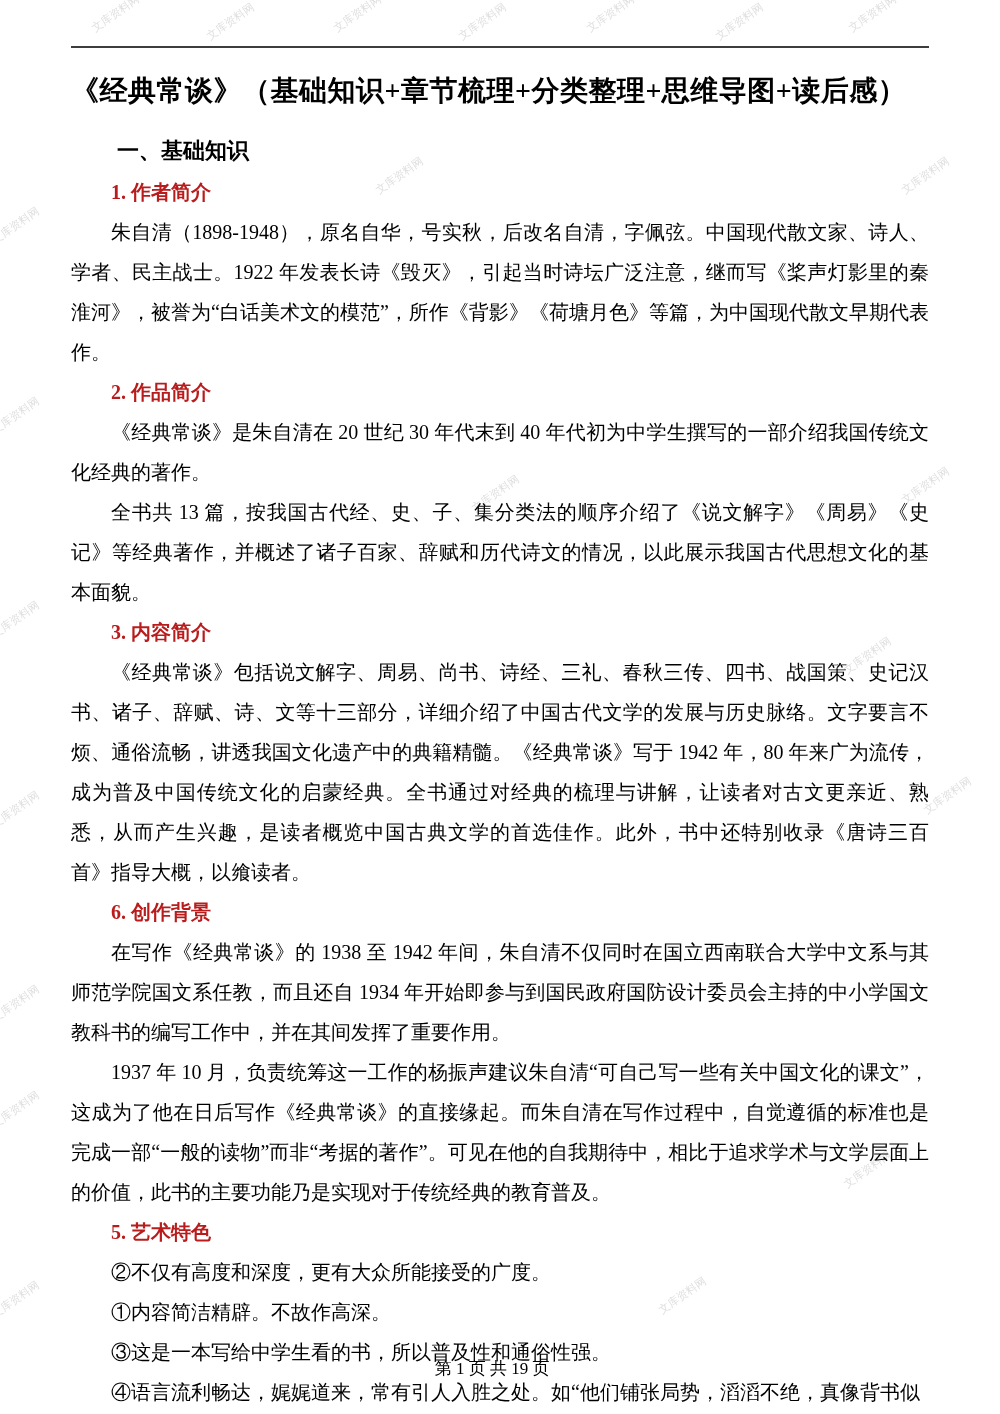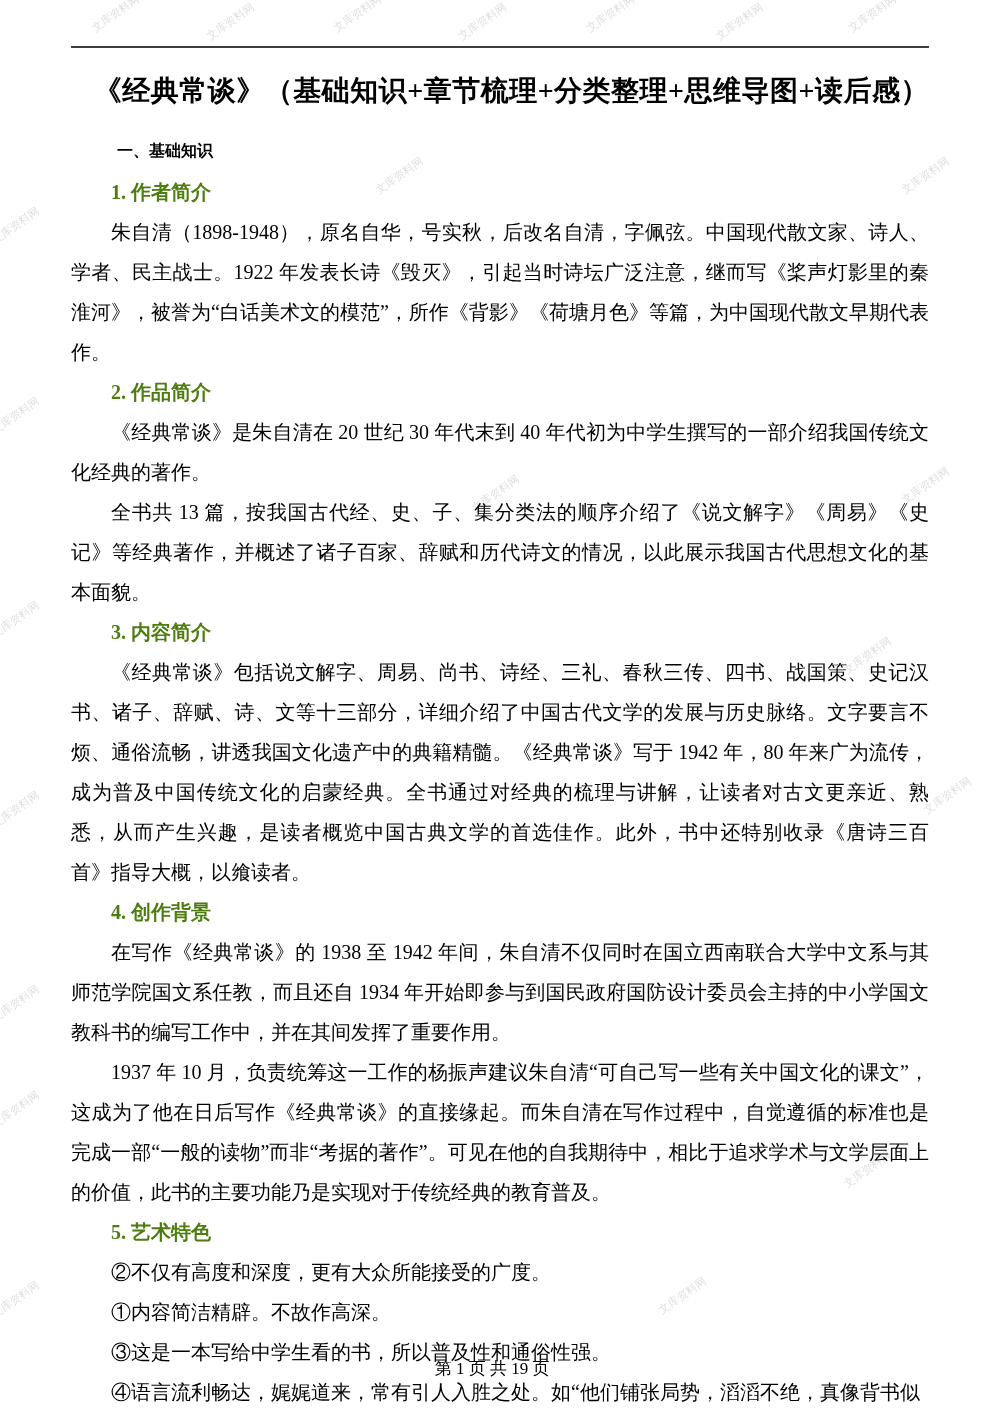--- a/index.html
+++ b/index.html
@@ -18,34 +18,34 @@
     padding: 0 71px;
   }
   .top-rule {
     border: none;
     border-top: 2px solid #3d3d3d;
     margin: 46px 0 0 0;
   }
   .doc-title {
     font-size: 28px;
     font-weight: bold;
-    text-align: right;
+    text-align: left;
     margin-top: 24px;
     line-height: 1.35;
     letter-spacing: 0.5px;
   }
   .h1 {
-    font-size: 16px;
+    font-size: 22px;
     font-weight: bold;
     padding-left: 46px;
     margin-top: 20px;
     line-height: 42px;
   }
   .red-head {
-    color: #4d7c0f;
+    color: #b91c1c;
     font-weight: bold;
     font-size: 20px;
     text-indent: 2em;
     line-height: 40px;
     margin: 0;
   }
   p.body {
     font-size: 20px;
     line-height: 40px;
     text-align: justify;
@@ -116,21 +116,21 @@
   <div class="red-head">1. 作者简介</div>
   <p class="body">朱自清（1898-1948），原名自华，号实秋，后改名自清，字佩弦。中国现代散文家、诗人、学者、民主战士。1922 年发表长诗《毁灭》，引起当时诗坛广泛注意，继而写《桨声灯影里的秦淮河》，被誉为“白话美术文的模范”，所作《背影》《荷塘月色》等篇，为中国现代散文早期代表作。</p>
 
   <div class="red-head">2. 作品简介</div>
   <p class="body">《经典常谈》是朱自清在 20 世纪 30 年代末到 40 年代初为中学生撰写的一部介绍我国传统文化经典的著作。</p>
   <p class="body">全书共 13 篇，按我国古代经、史、子、集分类法的顺序介绍了《说文解字》《周易》《史记》等经典著作，并概述了诸子百家、辞赋和历代诗文的情况，以此展示我国古代思想文化的基本面貌。</p>
 
   <div class="red-head">3. 内容简介</div>
   <p class="body">《经典常谈》包括说文解字、周易、尚书、诗经、三礼、春秋三传、四书、战国策、史记汉书、诸子、辞赋、诗、文等十三部分，详细介绍了中国古代文学的发展与历史脉络。文字要言不烦、通俗流畅，讲透我国文化遗产中的典籍精髓。《经典常谈》写于 1942 年，80 年来广为流传，成为普及中国传统文化的启蒙经典。全书通过对经典的梳理与讲解，让读者对古文更亲近、熟悉，从而产生兴趣，是读者概览中国古典文学的首选佳作。此外，书中还特别收录《唐诗三百首》指导大概，以飨读者。</p>
 
-  <div class="red-head">4. 创作背景</div>
+  <div class="red-head">6. 创作背景</div>
   <p class="body">在写作《经典常谈》的 1938 至 1942 年间，朱自清不仅同时在国立西南联合大学中文系与其师范学院国文系任教，而且还自 1934 年开始即参与到国民政府国防设计委员会主持的中小学国文教科书的编写工作中，并在其间发挥了重要作用。</p>
   <p class="body">1937 年 10 月，负责统筹这一工作的杨振声建议朱自清“可自己写一些有关中国文化的课文”，这成为了他在日后写作《经典常谈》的直接缘起。而朱自清在写作过程中，自觉遵循的标准也是完成一部“一般的读物”而非“考据的著作”。可见在他的自我期待中，相比于追求学术与文学层面上的价值，此书的主要功能乃是实现对于传统经典的教育普及。</p>
 
   <div class="red-head">5. 艺术特色</div>
   <p class="body">②不仅有高度和深度，更有大众所能接受的广度。</p>
   <p class="body">①内容简洁精辟。不故作高深。</p>
   <p class="body">③这是一本写给中学生看的书，所以普及性和通俗性强。</p>
   <p class="body">④语言流利畅达，娓娓道来，常有引人入胜之处。如“他们铺张局势，滔滔不绝，真像背书似</p>
 
 </div>

